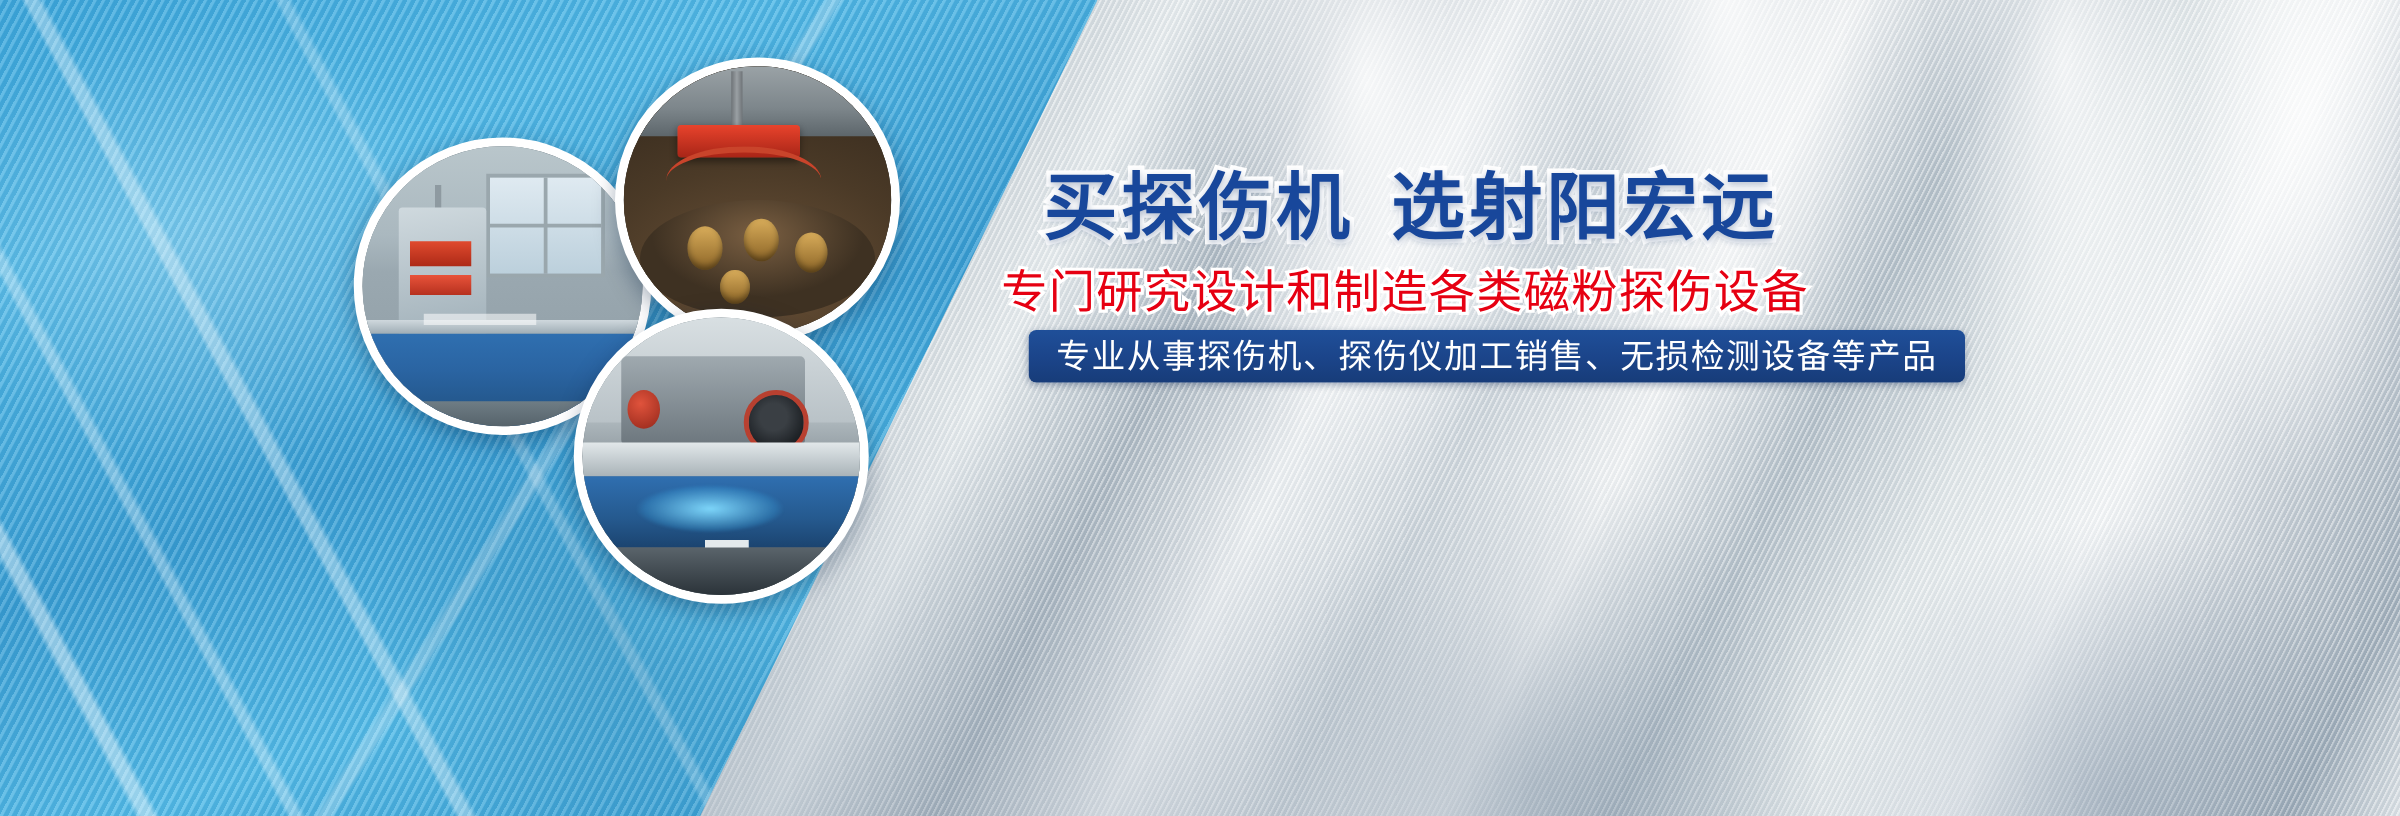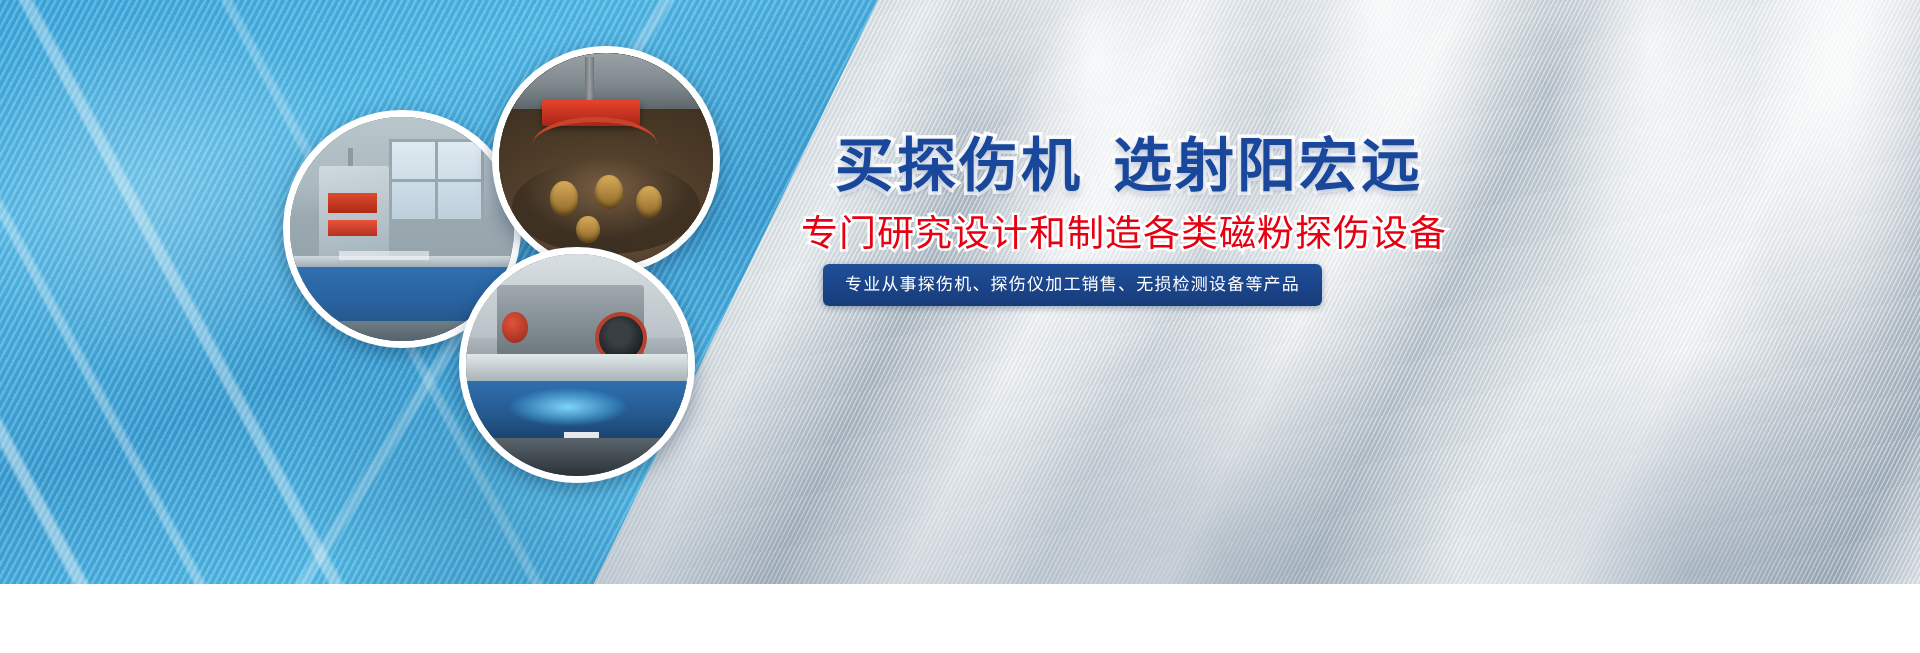--- a/index.html
+++ b/index.html
@@ -1,21 +1,21 @@
 <!DOCTYPE html>
 <html lang="zh-CN"><head>
 <meta charset="utf-8">
 <title>Banner</title>
 <style>
   html,body{margin:0;padding:0;background:#fff;}
   body{font-family:"Liberation Sans","DejaVu Sans",sans-serif;}
 
   .banner{
     position:relative;
-    width:1920px;height:584px;
+    width:1920px;height:653px;
     overflow:hidden;
     background:#5eead4;
   }
 
   
   .metal-base{
     position:absolute;inset:0;
     background:
       linear-gradient(117deg,
         #e9edef 0%,  #cfd6da 6%,  #f2f5f6 12%, #b9c3ca 18%,
@@ -255,21 +255,21 @@
     paint-order:stroke fill;
   }
 
   .pill{
     position:absolute;left:28px;top:264px;
     height:42px;line-height:42px;
     padding:0 22px;
     border-radius:6px;
     background:linear-gradient(180deg,#1f4f99 0%, #1b4489 55%, #173c79 100%);
     color:#ffffff;
-    font-size:17px;letter-spacing:1.2px;
+    font-size:27px;letter-spacing:1.2px;
     white-space:nowrap;
     box-shadow:0 2px 6px rgba(10,35,80,.35);
   }
 
   .body-line{
     position:absolute;left:24px;
     font-size:19px;letter-spacing:1px;
     color:#3a4a55;
     white-space:nowrap;
     text-shadow:0 1px 0 rgba(255,255,255,.6);

